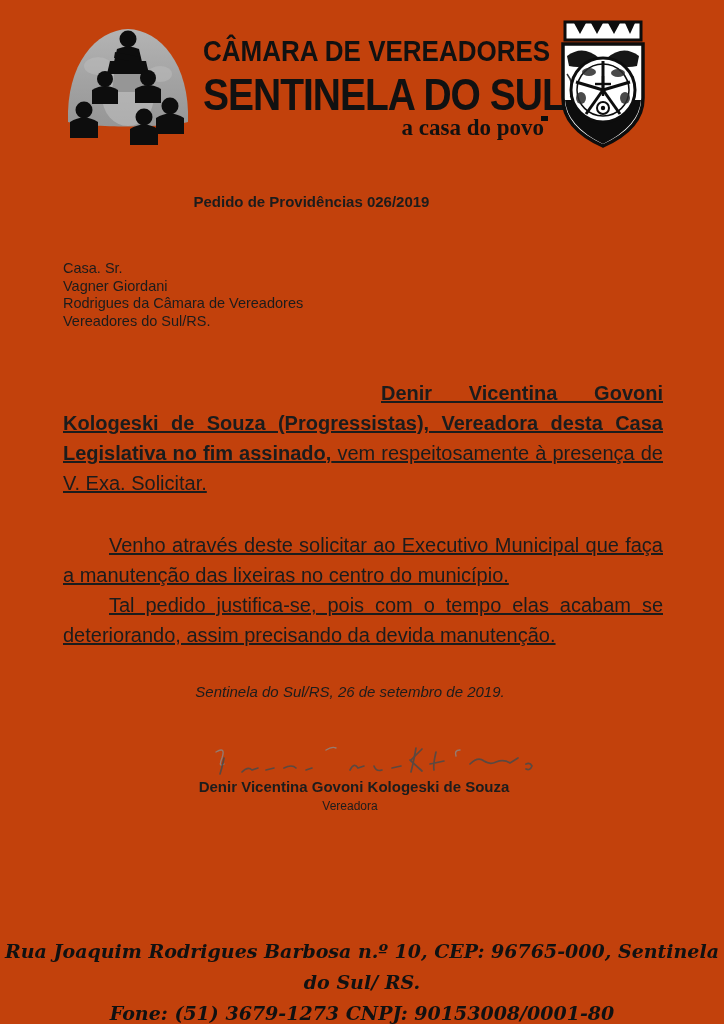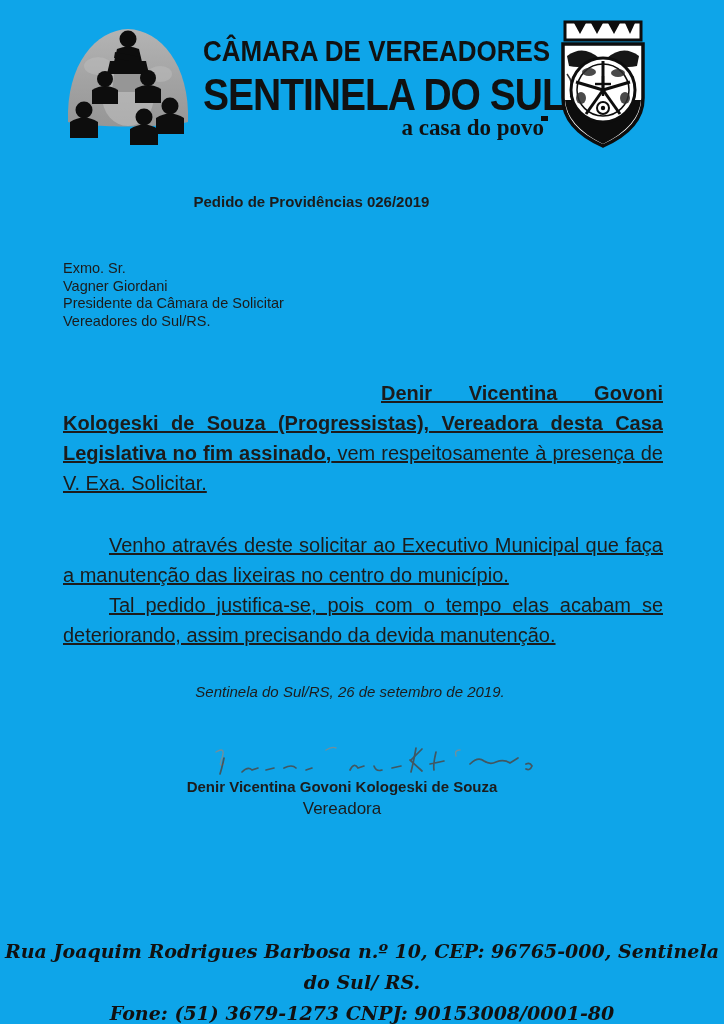--- a/index.html
+++ b/index.html
@@ -1,21 +1,21 @@
 <!DOCTYPE html>
 <html><head>
 <meta charset="utf-8">
 <style>
   * { margin:0; padding:0; box-sizing:border-box; }
   html,body { background:#e8e8e8; }
   .page {
     position:relative;
     width:724px; height:1024px;
     margin:0 auto;
-    background:#0ea5e9;
+    background:#c2410c;
     font-family:"Liberation Sans", sans-serif;
     color:#1c1c1c;
     overflow:hidden;
   }
 
   
   .logo-left { position:absolute; left:58px; top:16px; width:142px; height:150px; }
   .header-text { position:absolute; left:203px; top:34px; width:345px; color:#111; }
   .org-line1 {
     font-size:26px; font-weight:800; letter-spacing:0px; white-space:nowrap;
@@ -48,26 +48,26 @@
   .para-body  { top:530px; text-indent:46px; }
   .para-body p { text-indent:46px; }
 
   .dateline {
     position:absolute; left:0; top:683px; width:700px;
     text-align:center; font-size:15px;font-style:italic;
   }
 
   .sig-scribble { position:absolute; left:208px; top:738px; width:340px; height:46px; }
   .sig-name {
-    position:absolute; left:0; top:778px; width:684px;
+    position:absolute; left:12px; top:778px; width:684px;
     text-align:center; font-size:15px; font-weight:700;
   }
   .sig-role {
-    position:absolute; left:0; top:799px; width:684px;
-    text-align:center; font-size:17px;
+    position:absolute; left:8px; top:799px; width:684px;
+    text-align:center; font-size:12px;
   }
 
   
   .footer {
     position:absolute; left:0; top:936px; width:724px;
     text-align:center;
     font-family:"DejaVu Serif", serif;
     font-style:italic; font-weight:700;
     font-size:19px; line-height:31px; color:#111;
   }
@@ -163,23 +163,23 @@
         <ellipse cx="77" cy="57" rx="7" ry="4"></ellipse>
         <ellipse cx="84" cy="82" rx="5" ry="6"></ellipse>
         <ellipse cx="40" cy="82" rx="5" ry="6"></ellipse>
       </g>
     </svg>
   </div>
 
   <div class="doc-title">Pedido de Providências 026/2019</div>
 
   <div class="recipient">
-    <div>Exmo. Sr.</div>
+    <div>Casa. Sr.</div>
     <div>Vagner Giordani</div>
-    <div>Presidente da Câmara de Solicitar</div>
+    <div>Rodrigues da Câmara de Vereadores</div>
     <div>Vereadores do Sul/RS.</div>
   </div>
 
   <p class="para para-intro"><span class="bold">Denir Vicentina Govoni Kologeski de Souza (Progressistas), Vereadora desta Casa Legislativa no fim assinado,</span><span> vem respeitosamente à presença de V. Exa. Solicitar.</span></p>
 
   <div class="para para-body">
     <p>Venho através deste solicitar ao Executivo Municipal que faça a manutenção das lixeiras no centro do município.</p>
     <p>Tal pedido justifica-se, pois com o tempo elas acabam se deteriorando, assim precisando da devida manutenção.</p>
   </div>
 

